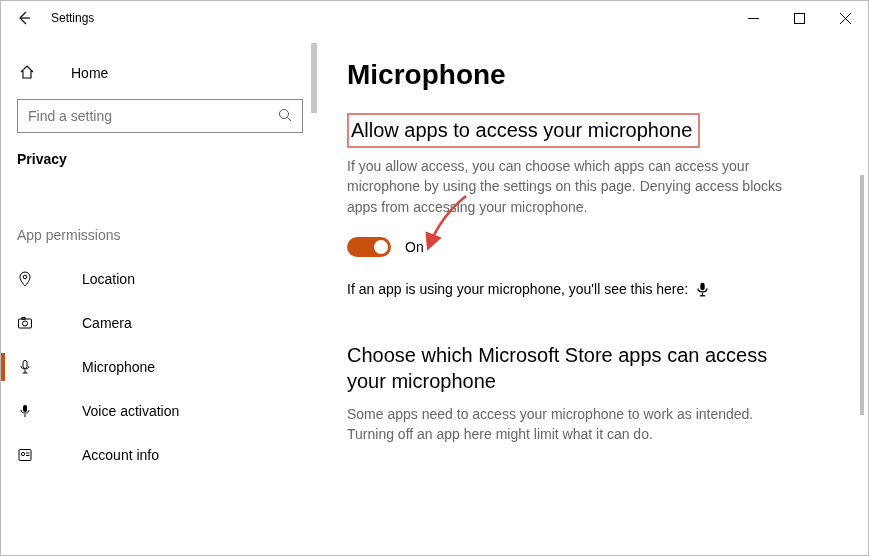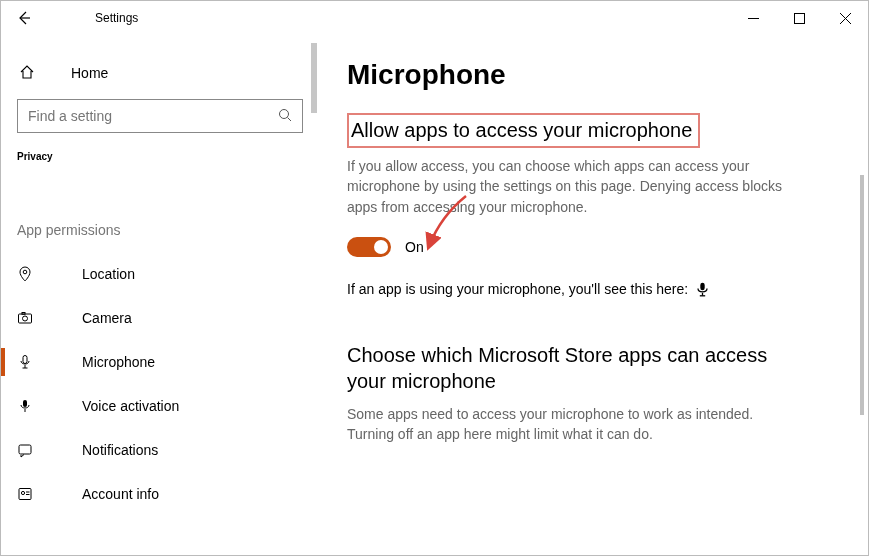--- a/index.html
+++ b/index.html
@@ -13,21 +13,20 @@
     overflow: hidden;
     border: 1px solid #bbb;
     position: relative;
   }
   
   .titlebar {
     height: 34px;
     display: flex;
     align-items: center;
     padding-left: 10px;
-    gap: 44px;
   }
   .back-btn {
     width: 26px; height: 26px;
     display: flex; align-items: center; justify-content: center;
     cursor: pointer;
   }
   .titlebar-title {
     margin-left: 14px;
     font-size: 12px;
   }
@@ -70,21 +69,21 @@
     border: none; outline: none;
     font-size: 14px;
     width: 230px;
     background: transparent;
   }
   .search-box input::placeholder { color: #767676; }
   .search-icon { color: #555; font-size: 13px; }
   .current-page {
     margin-top: 18px;
     font-weight: 600;
-    font-size: 10px;
+    font-size: 14px;
   }
   .section-label {
     margin-top: 60px;
     color: #767676;
     font-size: 14px;
   }
   .nav {
     margin-top: 14px;
     margin-left: -16px;
     margin-right: -16px;
@@ -273,29 +272,20 @@
               <rect x="6" y="2" width="4" height="7" rx="2" fill="#000"></rect>
               <path d="M4 7 C4 11 12 11 12 7" stroke="#000" stroke-width="1" fill="none"></path>
               <line x1="8" y1="11" x2="8" y2="14" stroke="#000" stroke-width="1"></line>
             </svg>
         </span>
         <span>Voice activation</span>
       </div>
       <div class="nav-item">
         <span class="icon">
           <svg width="16" height="16" viewBox="0 0 16 16">
-              <rect x="2" y="3" width="12" height="9" rx="1.5" stroke="#000" stroke-width="1" fill="none"></rect>
-              <path d="M4 13 L4 15 L7 12.5" stroke="#000" stroke-width="1" fill="none"></path>
-            </svg>
-        </span>
-        <span>Notifications</span>
-      </div>
-      <div class="nav-item">
-        <span class="icon">
-          <svg width="16" height="16" viewBox="0 0 16 16">
               <rect x="2" y="2.5" width="12" height="11" rx="1" stroke="#000" stroke-width="1" fill="none"></rect>
               <circle cx="6" cy="7" r="1.6" stroke="#000" stroke-width="1" fill="none"></circle>
               <line x1="9" y1="6" x2="12.5" y2="6" stroke="#000" stroke-width="1"></line>
               <line x1="9" y1="8.5" x2="12.5" y2="8.5" stroke="#000" stroke-width="1"></line>
             </svg>
         </span>
         <span>Account info</span>
       </div>
     </div>
     <div class="sidebar-scroll"></div>

